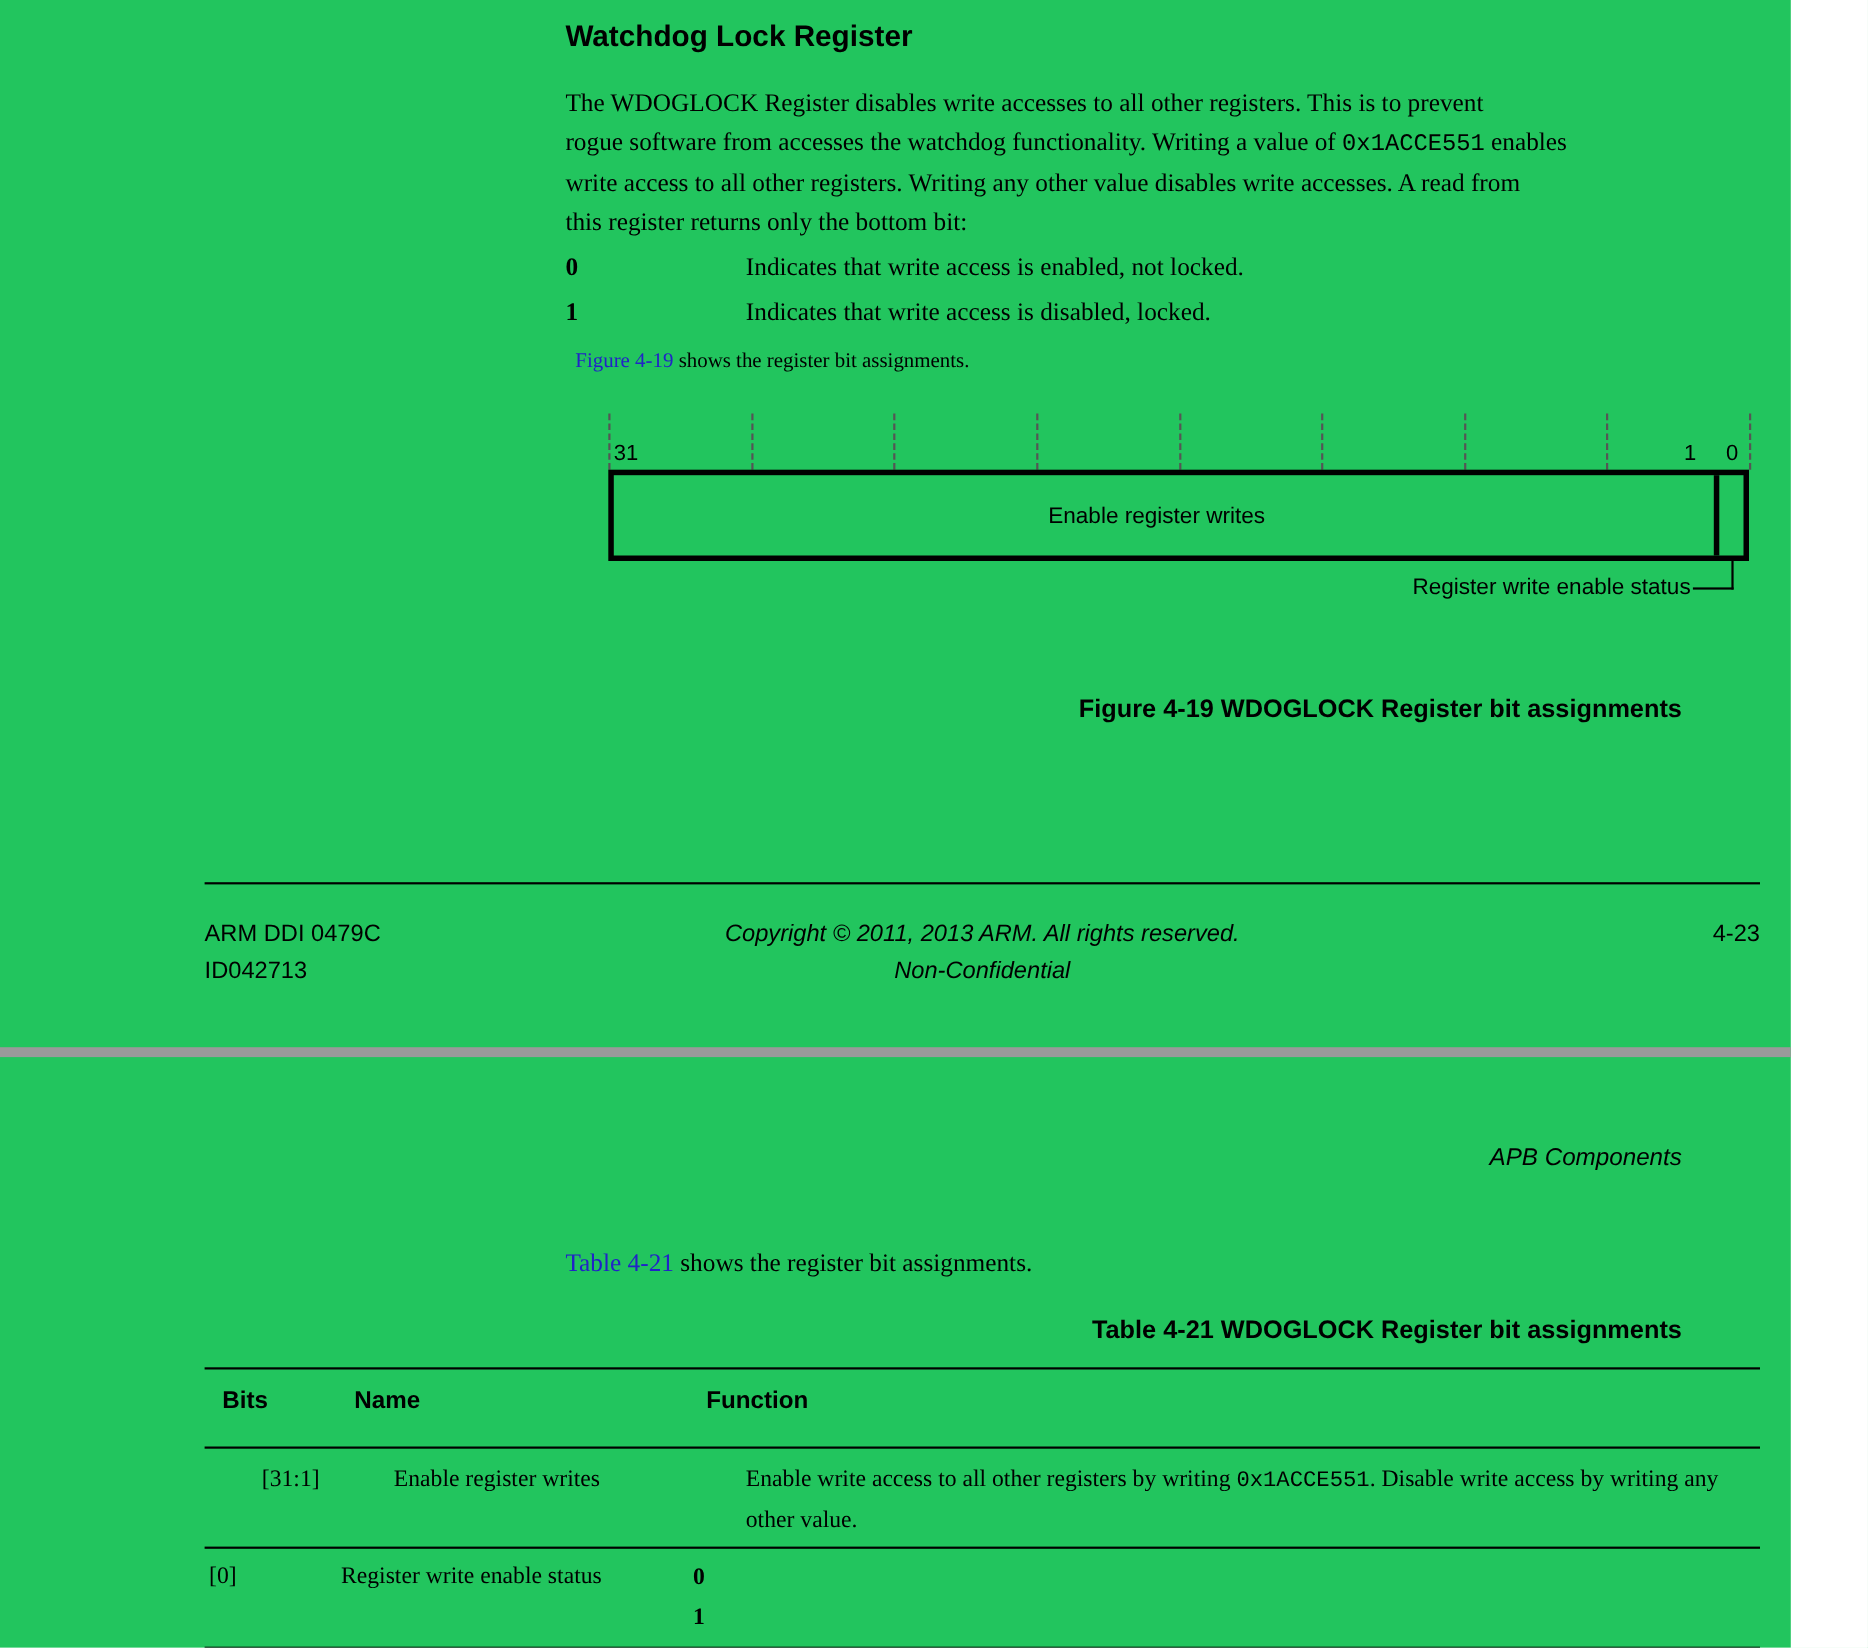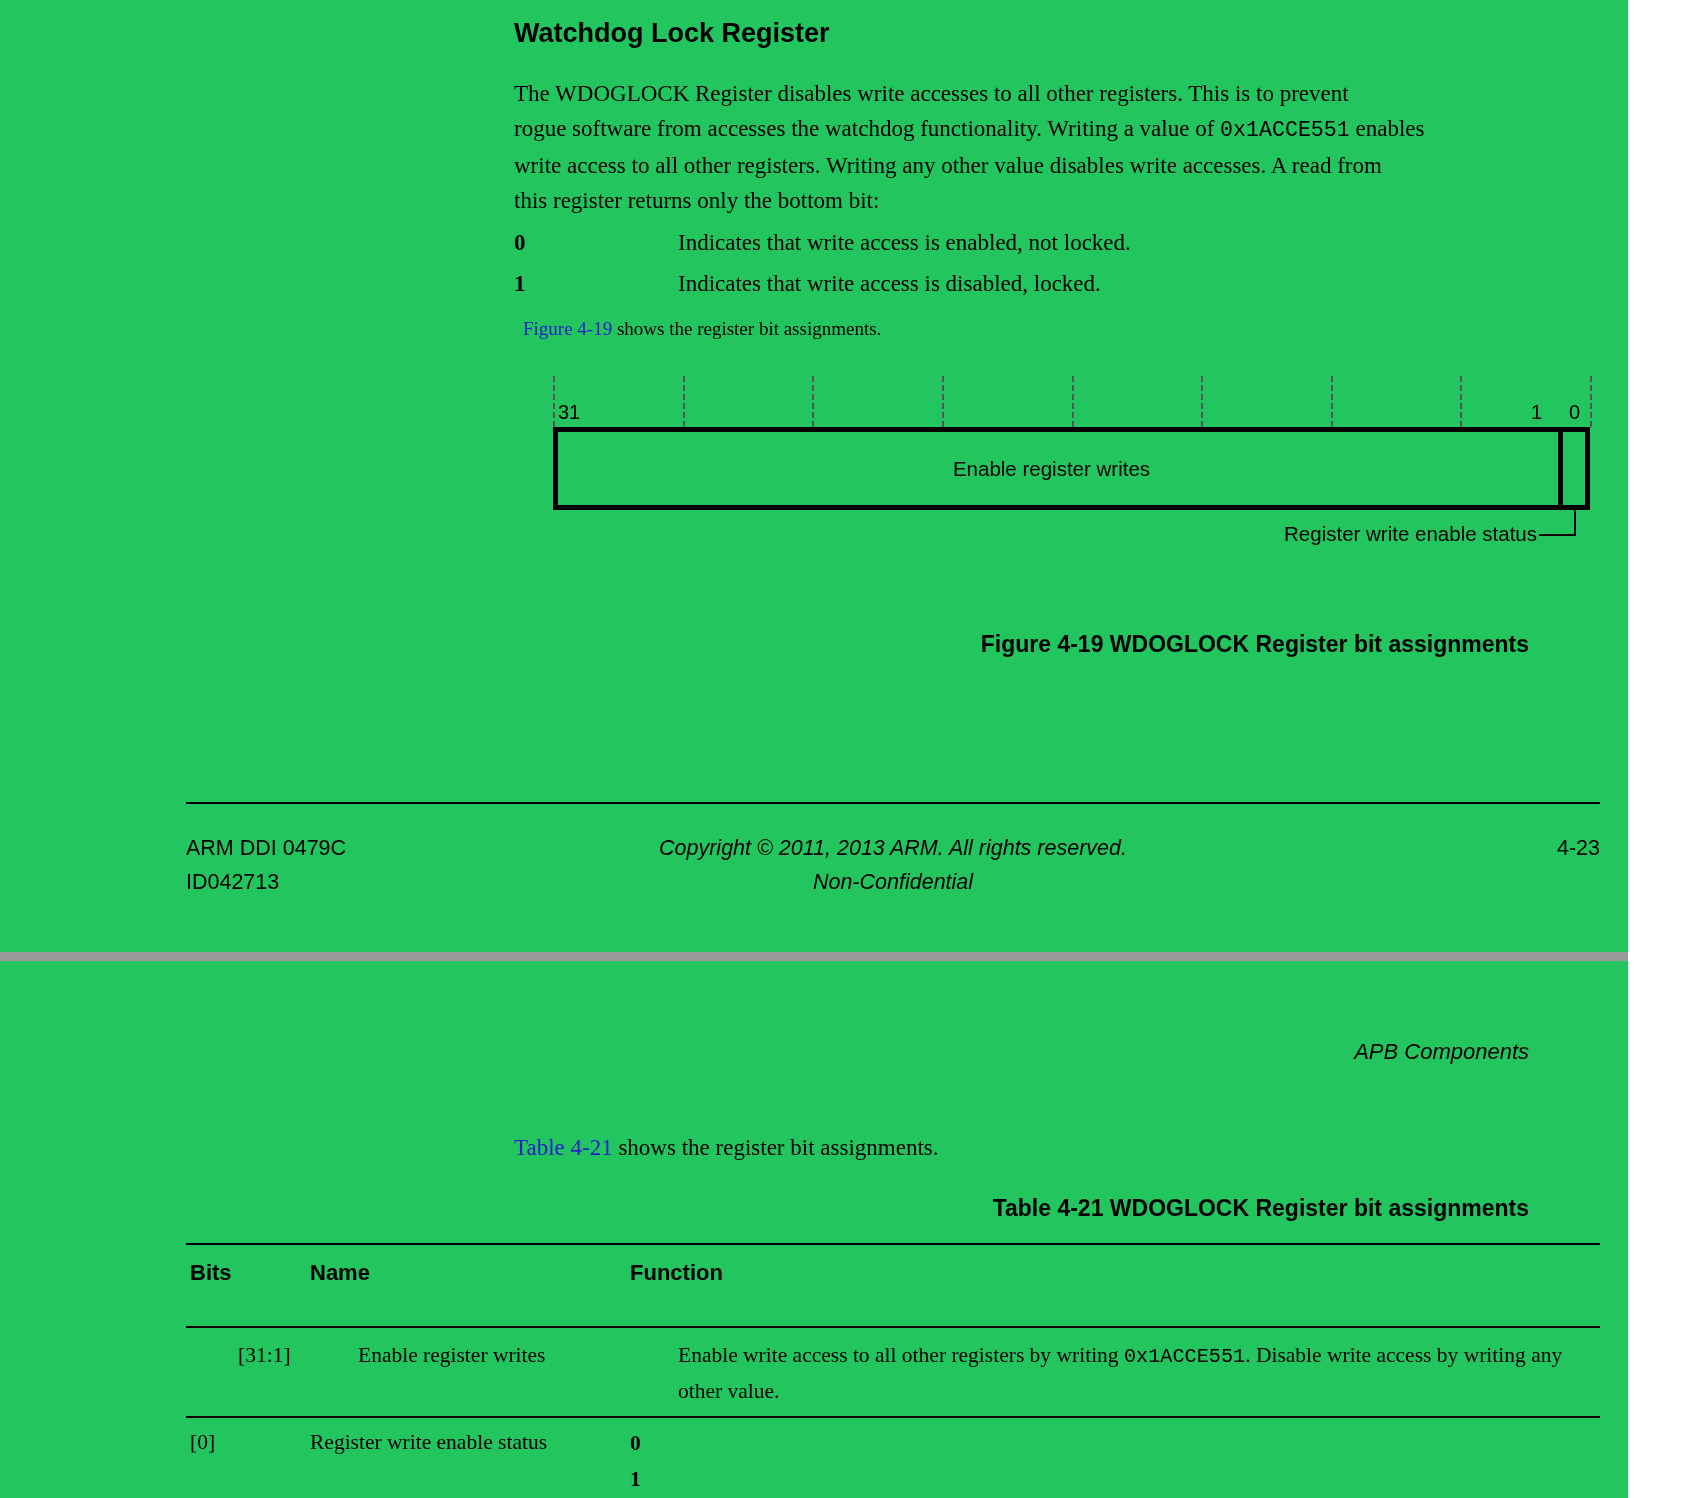--- a/index.html
+++ b/index.html
@@ -51,22 +51,22 @@
 
   
   .chap-header { position:absolute; right:99px; top:1039px; font-family:"Liberation Sans",sans-serif;
              font-style:italic; font-size:22px; }
   .tabref  { position:absolute; left:514px; top:1135px; font-size:23px; }
   .tab-caption { position:absolute; right:99px; top:1195px; font-family:"Liberation Sans",sans-serif;
              font-weight:bold; font-size:23px;margin-left:16px; }
 
   .regtable { position:absolute; left:186px; top:1243px; width:1414px; font-size:21.5px; }
   .t-rule   { height:0; border-top:2px solid #000; }
-  .t-head   { display:grid; grid-template-columns:120px 320px 1fr; padding:15px 0 40px 4px;
-              font-family:"Liberation Sans",sans-serif; font-weight:bold; font-size:22px; }
+  .t-head   { display:grid; grid-template-columns:120px 320px 1fr; padding:15px 0 29px 4px;
+              font-family:"Liberation Sans",sans-serif; font-weight:bold; font-size:22px;margin-left:12px; }
   .t-row    { display:grid; grid-template-columns:120px 320px 1fr; padding:10px 0 8px 4px;
               line-height:34px;margin-left:48px; }
   .t-row2   { display:grid; grid-template-columns:120px 320px 1fr; padding:12px 0 15px 4px; }
   .fn-sub   { display:grid; grid-template-columns:169px 1fr; line-height:26px; }
   .fn-sub + .fn-sub { margin-top:10px; }
   .fn-val   { font-weight:bold; }
 </style>
 </head>
 <body>
 

